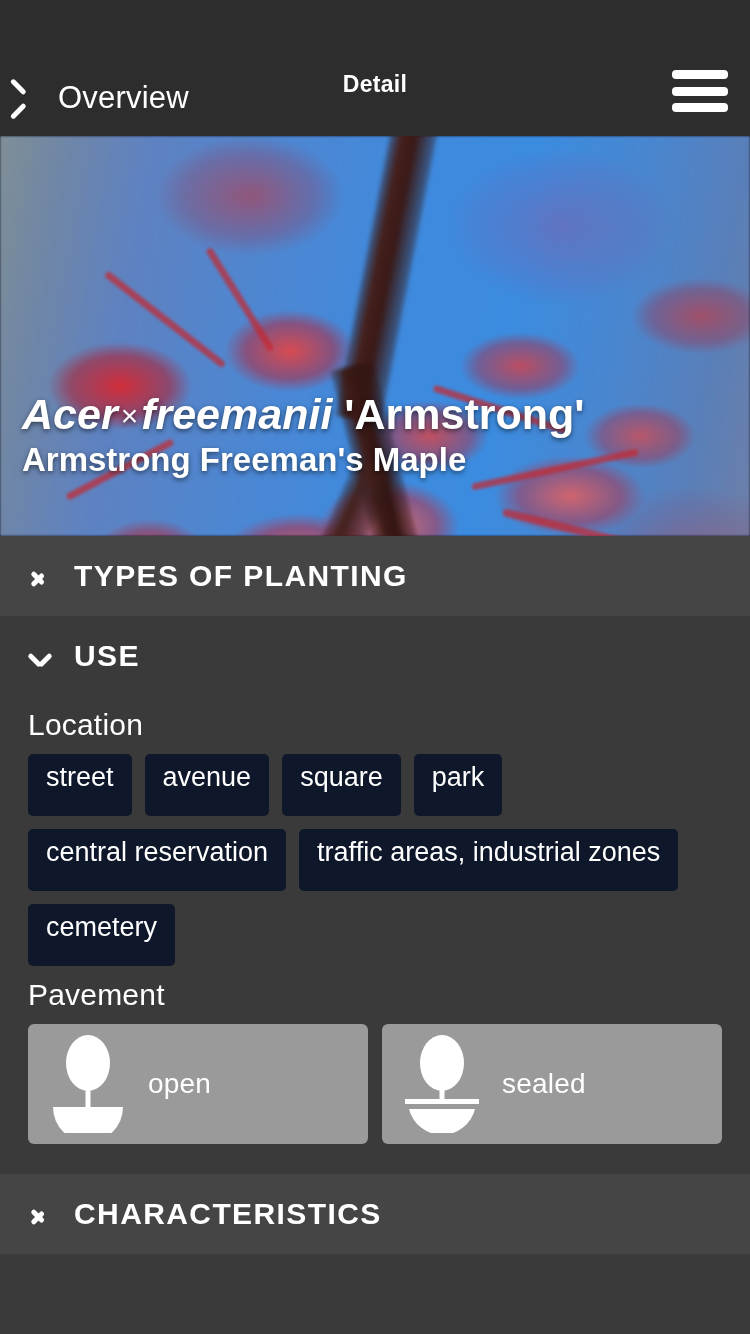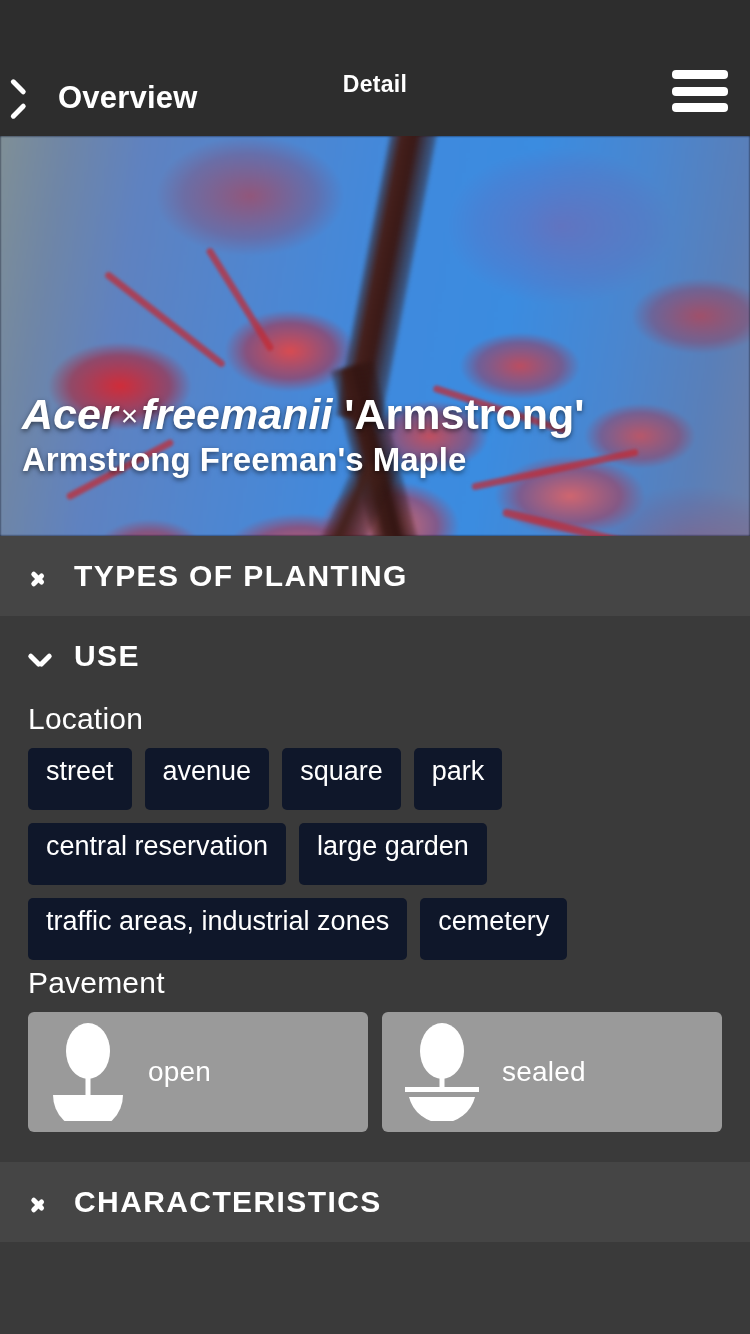--- a/index.html
+++ b/index.html
@@ -54,21 +54,21 @@
     background: #ffffff;
     border-radius: 3px;
   }
   .chev-back::before { top: 11px; transform: rotate(-135deg); transform-origin: left center; }
   .chev-back::after  { top: 22px; transform: rotate(135deg);  transform-origin: left center; }
 
   .nav-back-label {
     font-size: 31px;
     color: #ffffff;
     line-height: 1;
-    font-weight: 700;
+    font-weight: 400;
     letter-spacing: 0.2px;
   }
 
   .nav-title {
     position: absolute;
     left: 0; right: 0;
     bottom: 38px;
     text-align: center;
     font-size: 23px;
     font-weight: bold;
@@ -242,21 +242,21 @@
 
   .section-body {
     background: #3a3a3a;
     padding: 0 28px 22px 28px;
   }
 
   .field-label {
     font-size: 30px;
     color: #ffffff;
     font-weight: 400;
-    margin: 6px 0 12px 0;
+    margin: 12px 0 12px 0;
     letter-spacing: 0.2px;
   }
 
   
   .chips {
     display: flex;
     flex-wrap: wrap;
     gap: 13px;
   }
   .chip {
@@ -350,21 +350,20 @@
 
   <div class="section-body">
 
     <div class="field-label">Location</div>
     <div class="chips">
       <div class="chip">street</div>
       <div class="chip">avenue</div>
       <div class="chip">square</div>
       <div class="chip">park</div>
       <div class="chip">central reservation</div>
-      <div class="chip">large garden</div>
       <div class="chip">traffic areas, industrial zones</div>
       <div class="chip">cemetery</div>
     </div>
 
     <div class="field-label">Pavement</div>
     <div class="opt-grid">
 
       <div class="opt-card">
         <div class="opt-icon">
           <svg width="86" height="98" viewBox="0 0 86 98" aria-hidden="true">

